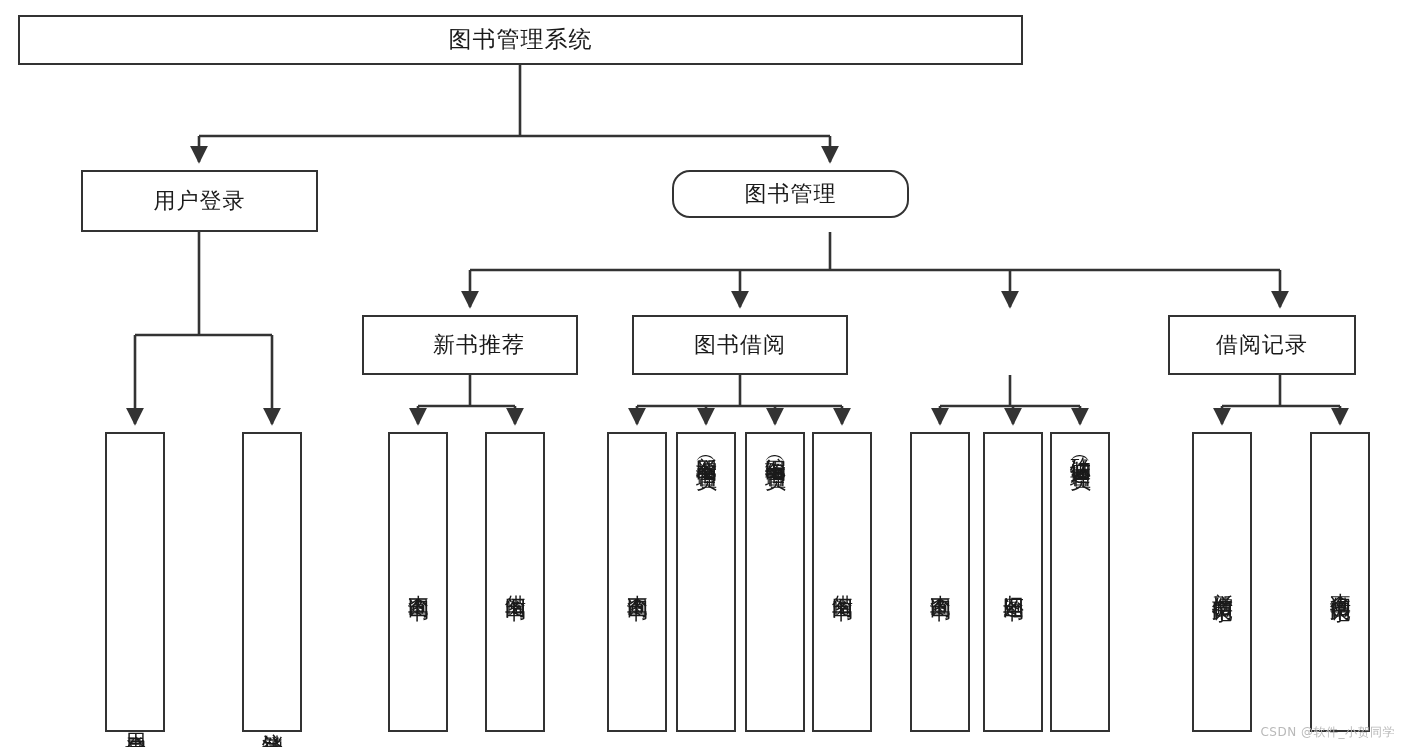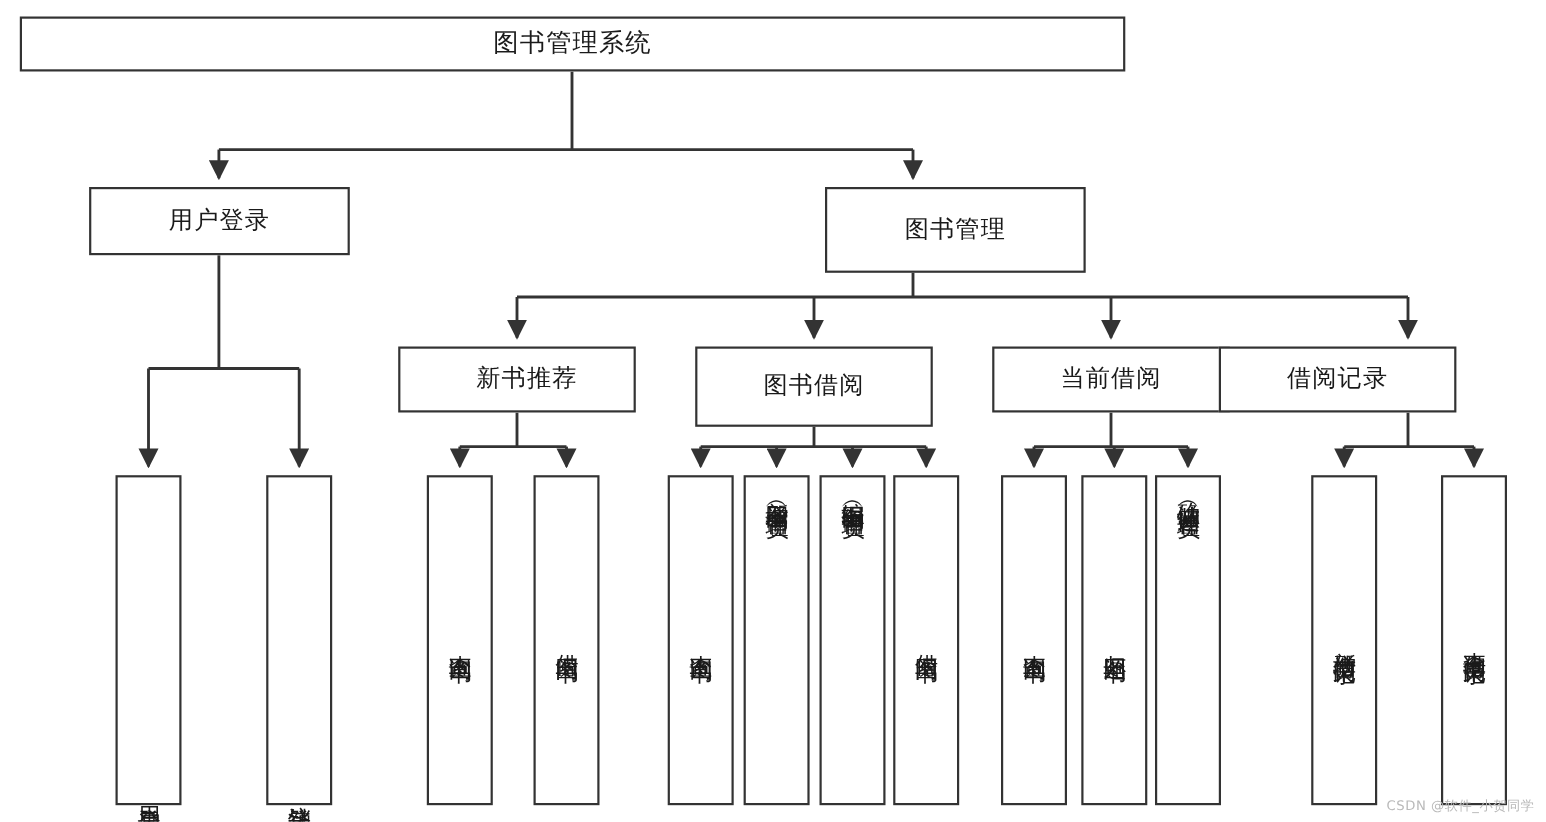--- a/index.html
+++ b/index.html
@@ -133,34 +133,31 @@
     </g>
   </svg>
 
   <div class="node horiz root" style="left:18px; top:15px; width:1005px; height:50px;">
     <span class="node-label">图书管理系统</span>
   </div>
 
   <div class="node horiz" style="left:81px; top:170px; width:237px; height:62px;">
     <span class="node-label">用户登录</span>
   </div>
-  <div class="node horiz" style="left:750px; top:170px; width:237px; height:78px;">
+  <div class="node horiz" style="left:672px; top:170px; width:237px; height:48px;border-radius:18px;">
     <span class="node-label">图书管理</span>
   </div>
 
   <div class="node horiz" style="left:362px; top:315px; width:216px; height:60px;padding-left:18px;">
     <span class="node-label">新书推荐</span>
   </div>
-  <div class="node horiz" style="left:632px; top:315px; width:216px; height:73px;">
+  <div class="node horiz" style="left:632px; top:315px; width:216px; height:60px;">
     <span class="node-label">图书借阅</span>
   </div>
-  <div class="node horiz" style="left:902px; top:315px; width:216px; height:60px;">
-    <span class="node-label">当前借阅</span>
-  </div>
-  <div class="node horiz" style="left:1108px; top:315px; width:216px; height:60px;">
+  <div class="node horiz" style="left:1168px; top:315px; width:188px; height:60px;">
     <span class="node-label">借阅记录</span>
   </div>
 
   <div class="node vert from-bottom" style="left:105px; top:432px; width:60px; height:300px;">
     <span class="node-label">用户登录</span>
   </div>
   <div class="node vert from-bottom" style="left:242px; top:432px; width:60px; height:300px;">
     <span class="node-label">注销登录</span>
   </div>
 

